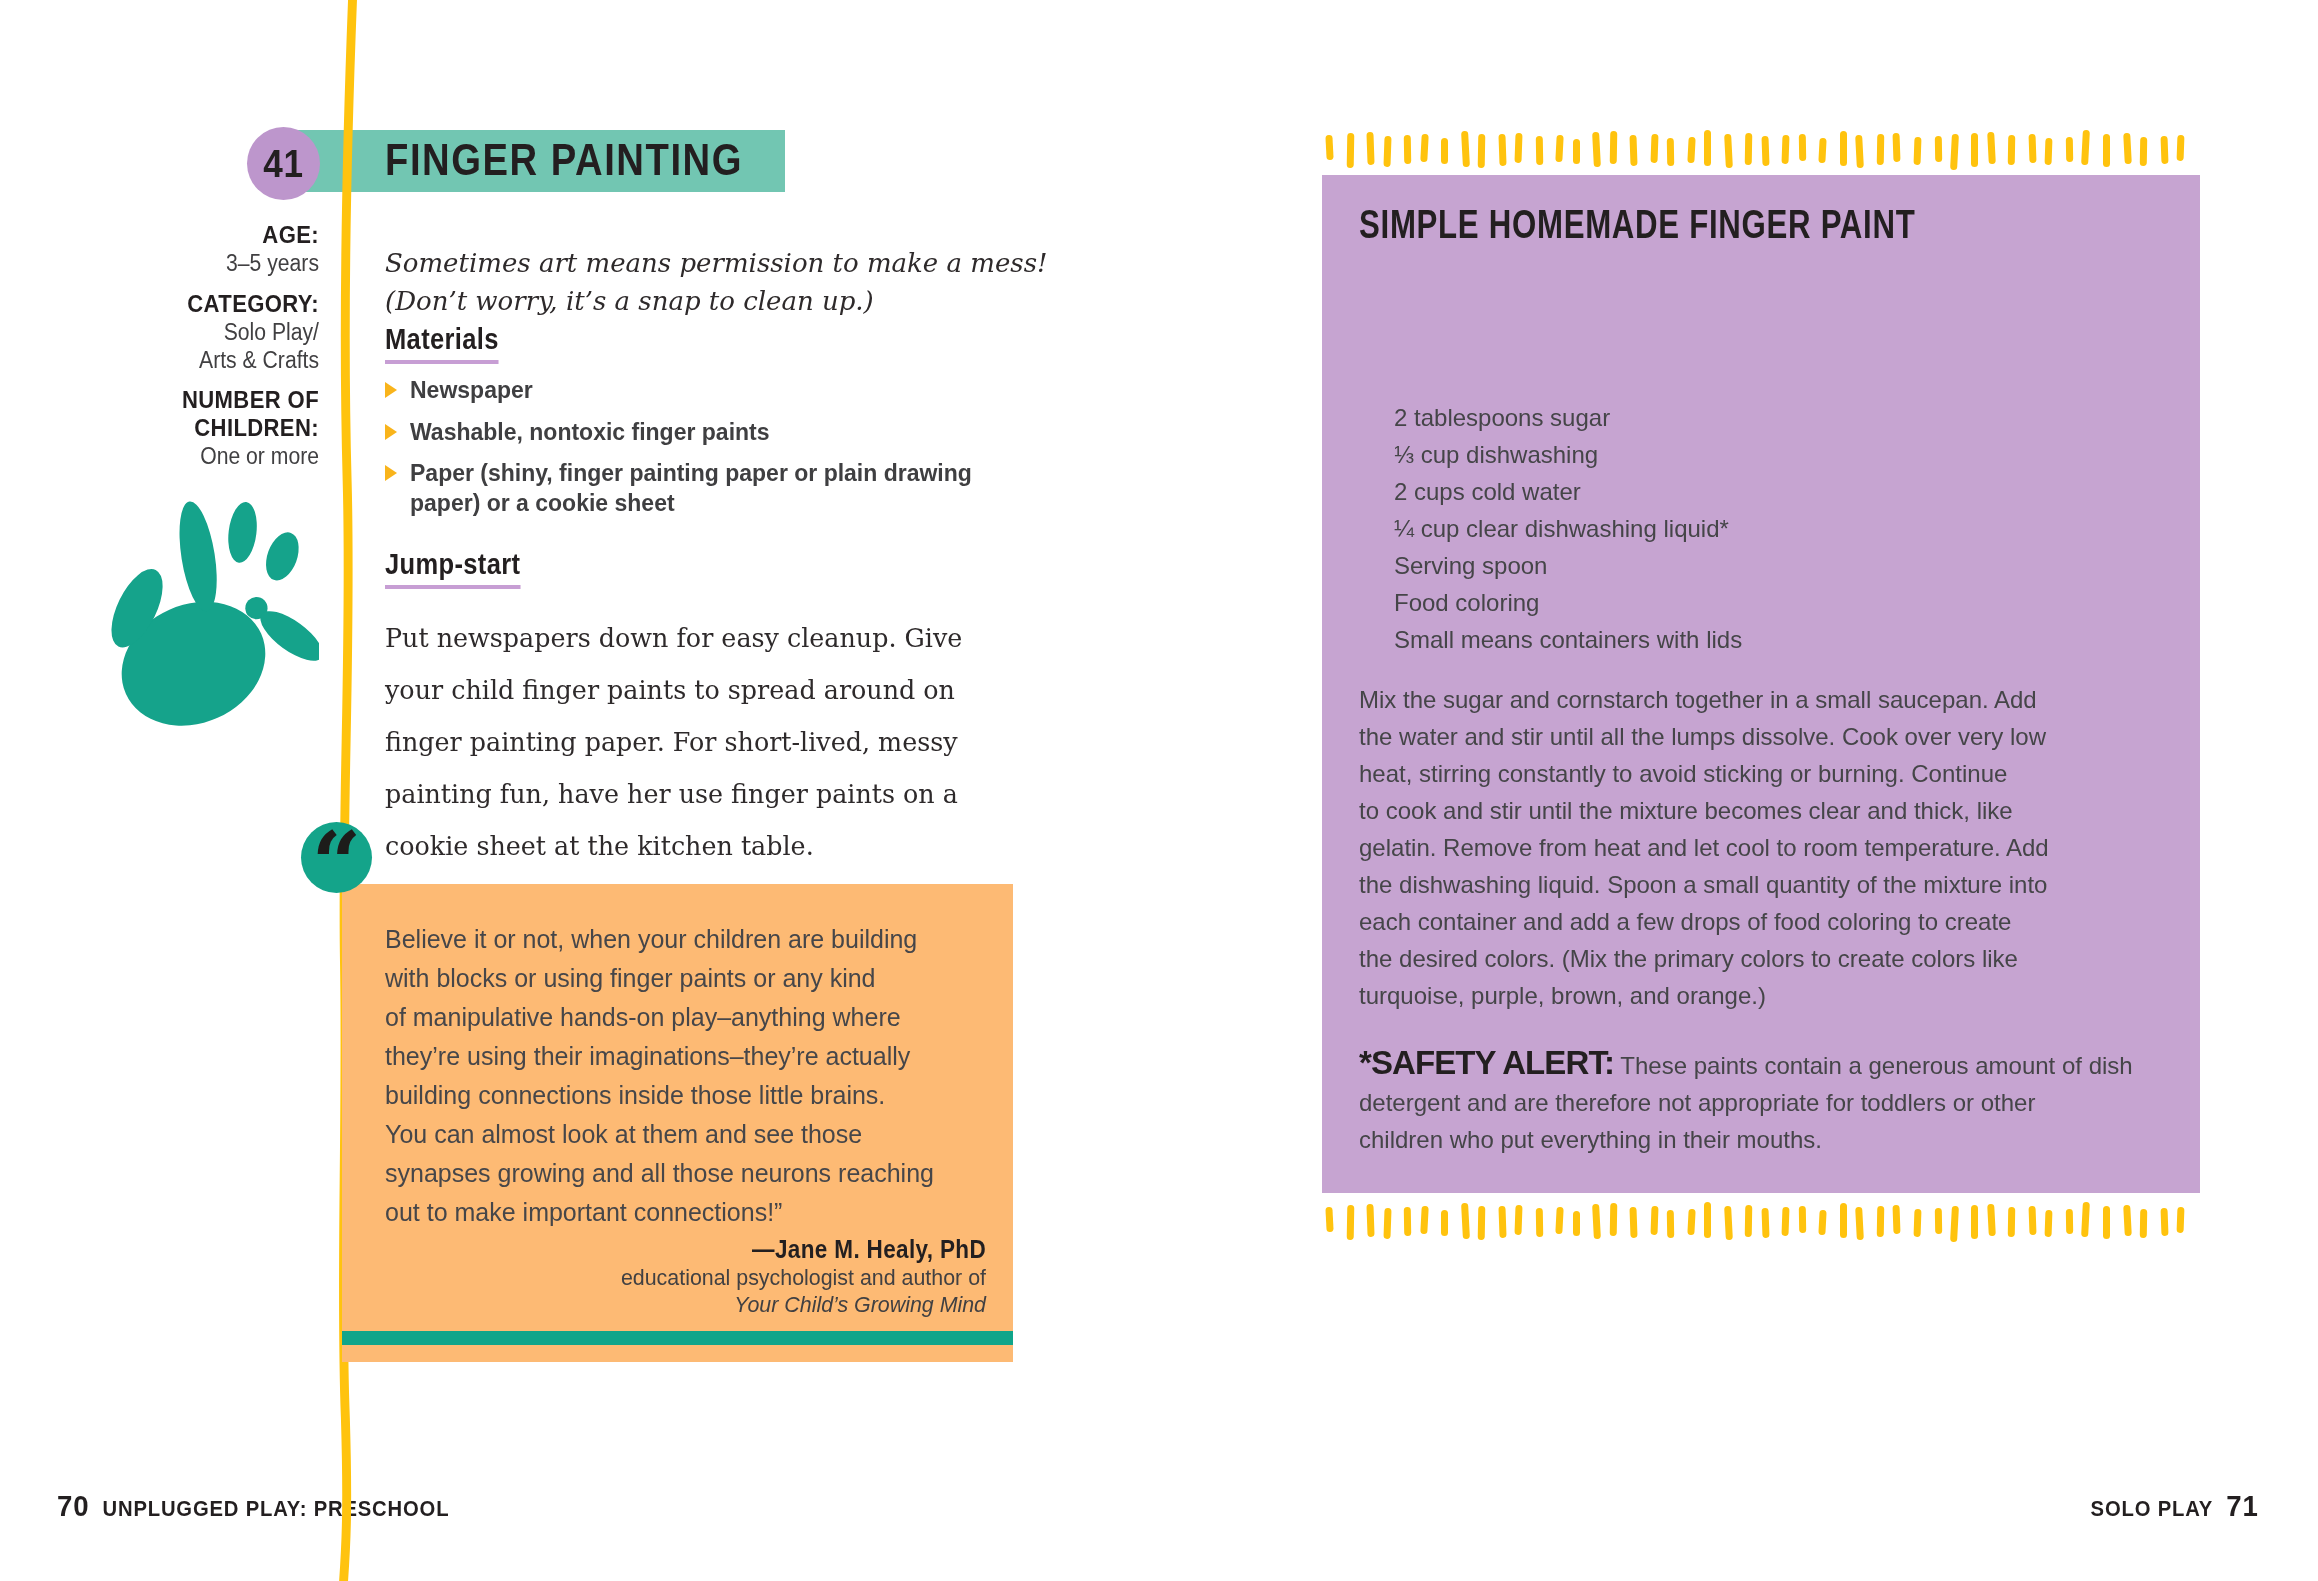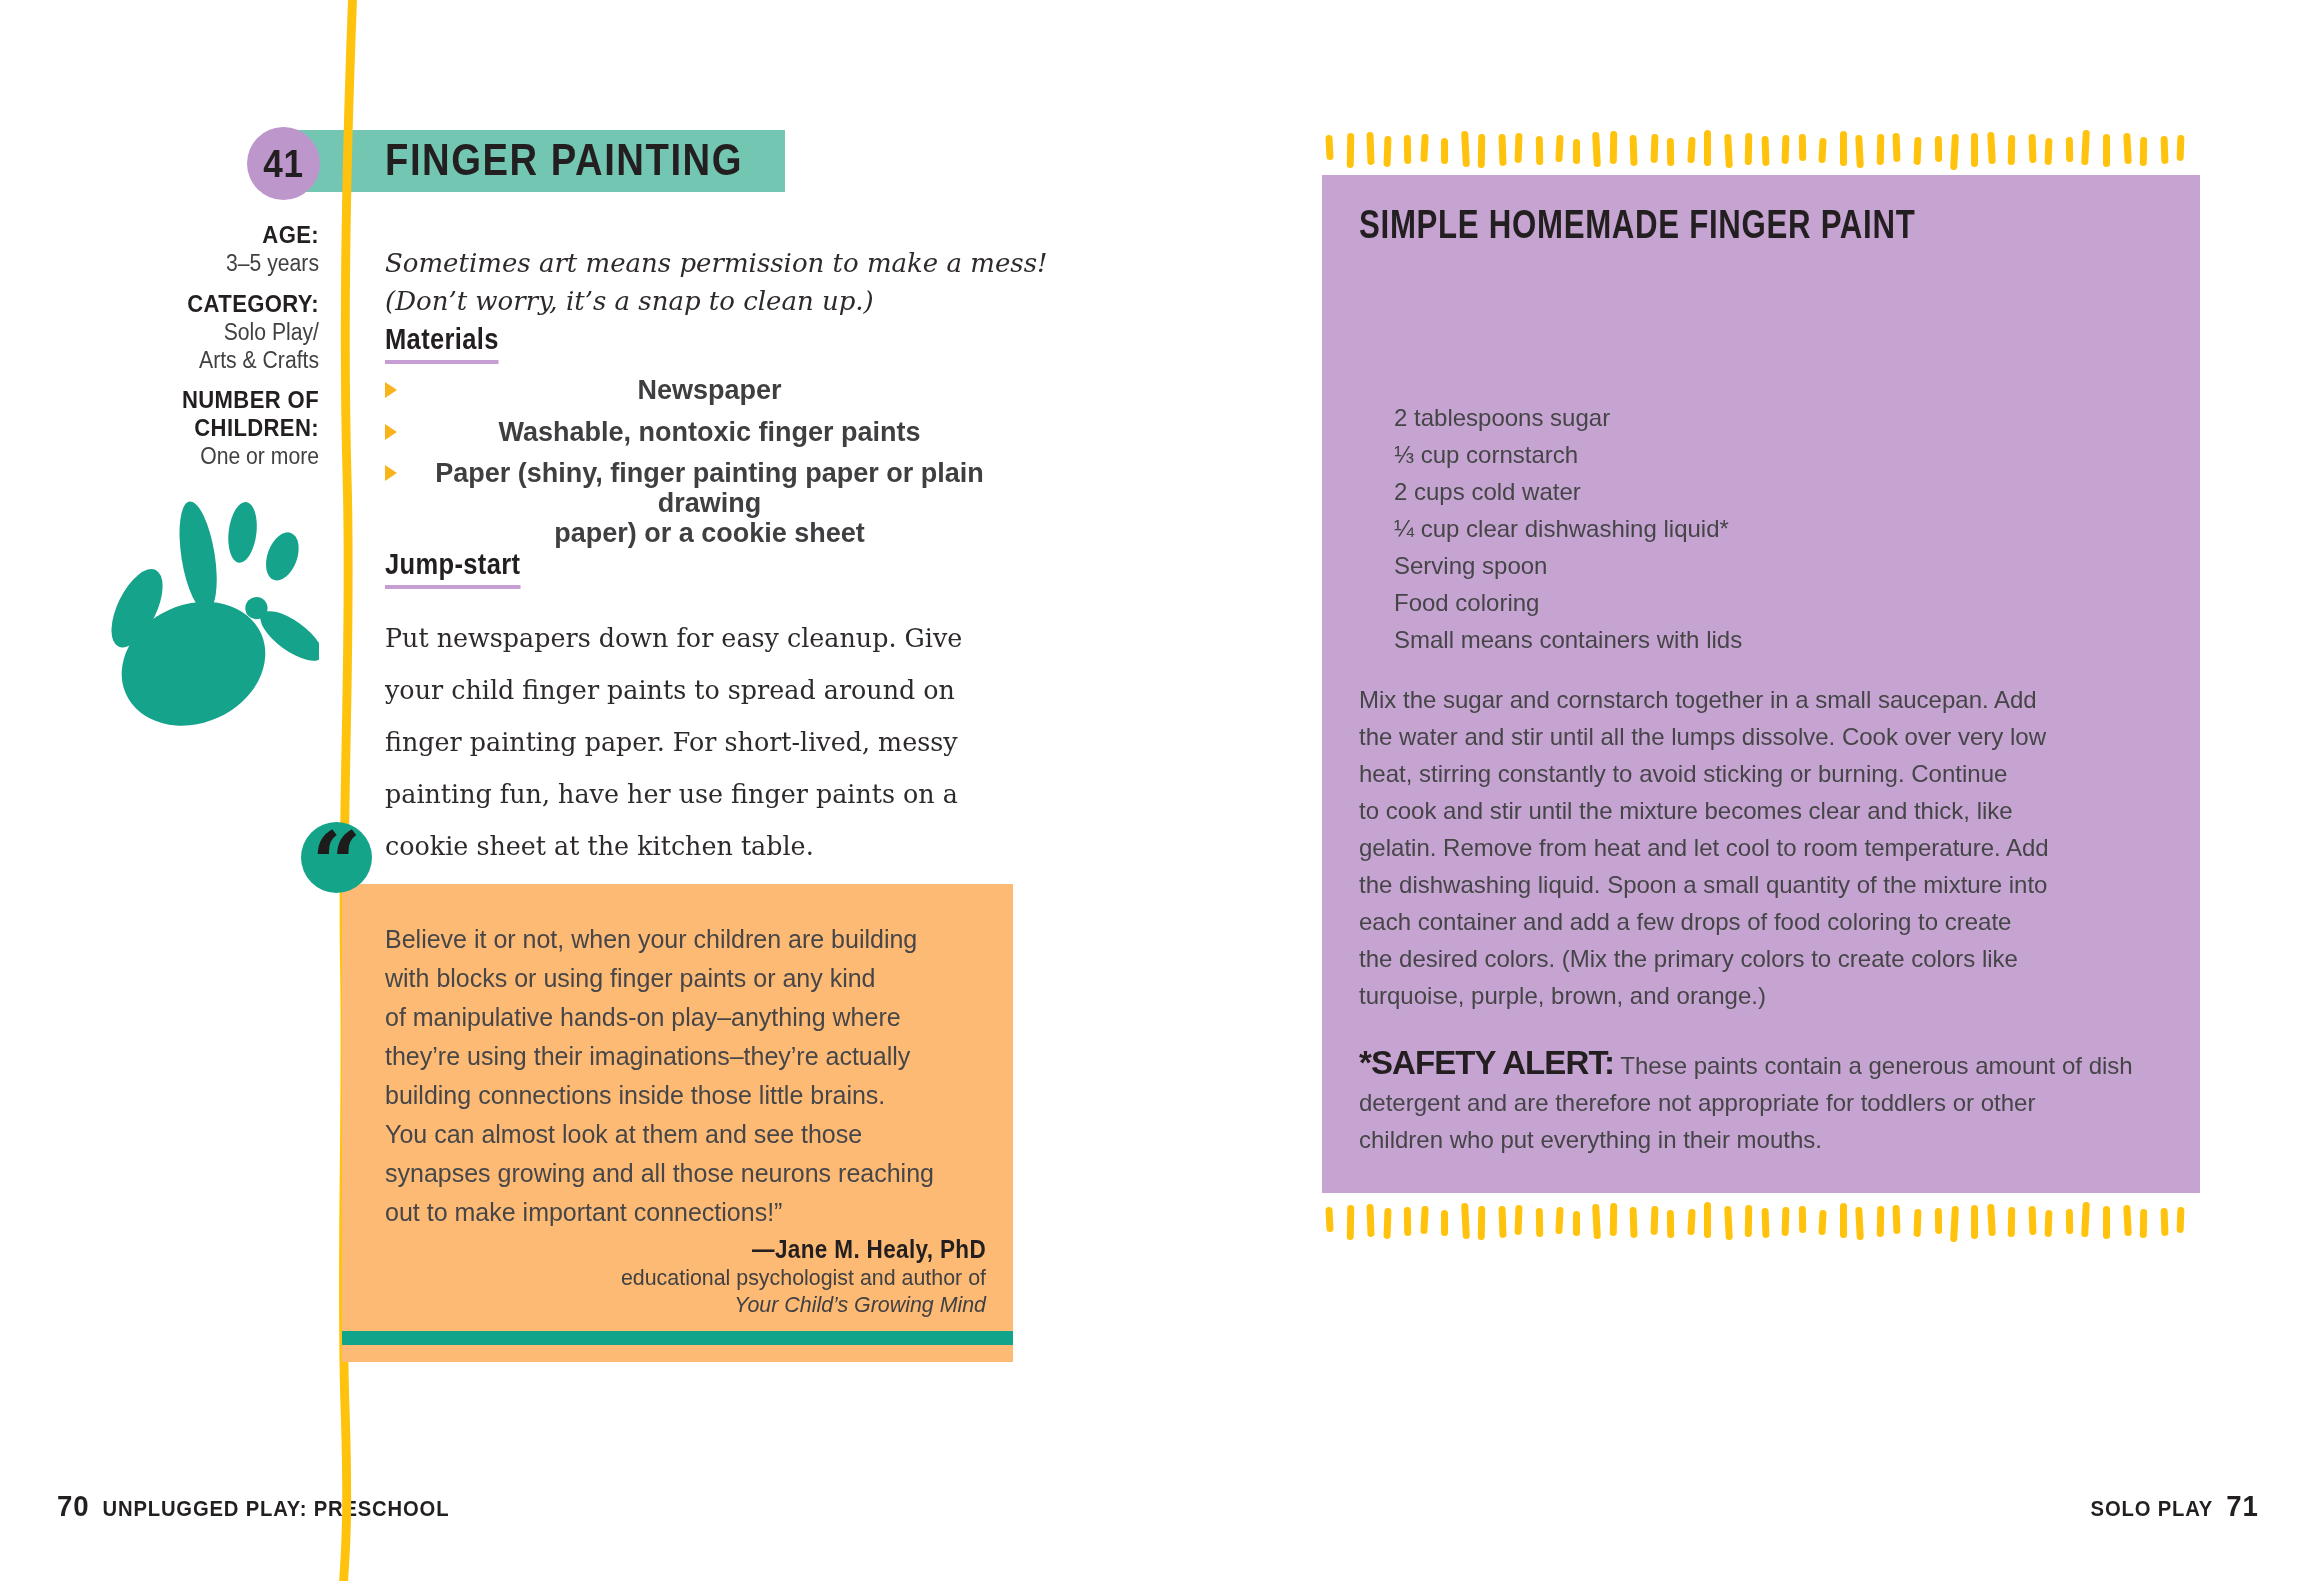--- a/index.html
+++ b/index.html
@@ -24,22 +24,22 @@
   .meta .lab:first-child{margin-top:0;}
   .hand-svg{left:105px;top:499px;width:214px;height:236px;z-index:1;}
 
   .intro{left:385px;top:218px;width:678px;font-family:"DejaVu Serif",serif;
          font-style:italic;font-size:26px;line-height:38px;color:#2e2a2b;}
   .h2{font-size:29px;font-weight:800;letter-spacing:0.4px;border-bottom:4.5px solid #C79ED4;
       padding-bottom:3.6px;display:inline-block;transform:scaleX(.88);transform-origin:left bottom;
       margin:0;white-space:nowrap;}
   .mat-h{left:385px;top:323px;}
   .mat-list{left:385px;top:375px;width:624px;list-style:none;margin:0;padding:0;}
-  .mat-list li{position:relative;padding-left:25px;margin-bottom:11.6px;font-size:27px;
-               font-weight:600;color:#3f3f41;line-height:30px;text-align:center;}
+  .mat-list li{position:relative;padding-left:25px;margin-bottom:11.6px;font-size:23px;
+               font-weight:600;color:#3f3f41;line-height:30px;}
   .tri{position:absolute;left:0;top:7.1px;width:0;height:0;border-left:12.5px solid #F9B41B;
        border-top:8px solid transparent;border-bottom:8px solid transparent;}
   .js-h{left:385px;top:548px;}
   .js-body{left:385px;top:587px;width:664px;font-family:"DejaVu Serif",serif;
            font-size:25.4px;line-height:52px;color:#2e2a2b;}
 
   .quote-block{left:342px;top:884px;width:671px;height:478px;background:#fdba74;z-index:3;}
   .quote-text{position:absolute;left:43px;top:36px;width:601px;font-size:25px;
               line-height:39px;color:#464649;margin:0;}
   .attr{position:absolute;right:27px;bottom:43px;text-align:right;}
@@ -207,21 +207,21 @@
     <span class="dash" style="left: 777px; height: 33px; top: 4.9px; transform: rotate(0deg);"></span>
     <span class="dash" style="left: 798px; height: 31px; top: 4px; transform: rotate(-3deg);"></span>
     <span class="dash" style="left: 814px; height: 29px; top: 7.6px; transform: rotate(1deg);"></span>
     <span class="dash" style="left: 835px; height: 28px; top: 6.7px; transform: rotate(-2deg);"></span>
     <span class="dash" style="left: 851px; height: 26px; top: 5.8px; transform: rotate(2deg);"></span>
   </div>
 <div class="abs panel">
   <h2 class="panel-title">SIMPLE HOMEMADE FINGER PAINT</h2>
   <ul class="ingredients">
     <li>2 tablespoons sugar</li>
-    <li>⅓ cup cornstarch</li>
+    <li>⅓ cup dishwashing</li>
     <li>2 cups cold water</li>
     <li>¼ cup clear dishwashing liquid*</li>
     <li>Serving spoon</li>
     <li>Food coloring</li>
     <li>Small means containers with lids</li>
   </ul>
   <p class="panel-instr pre">Mix the sugar and cornstarch together in a small saucepan. Add
 the water and stir until all the lumps dissolve. Cook over very low
 heat, stirring constantly to avoid sticking or burning. Continue
 to cook and stir until the mixture becomes clear and thick, like

